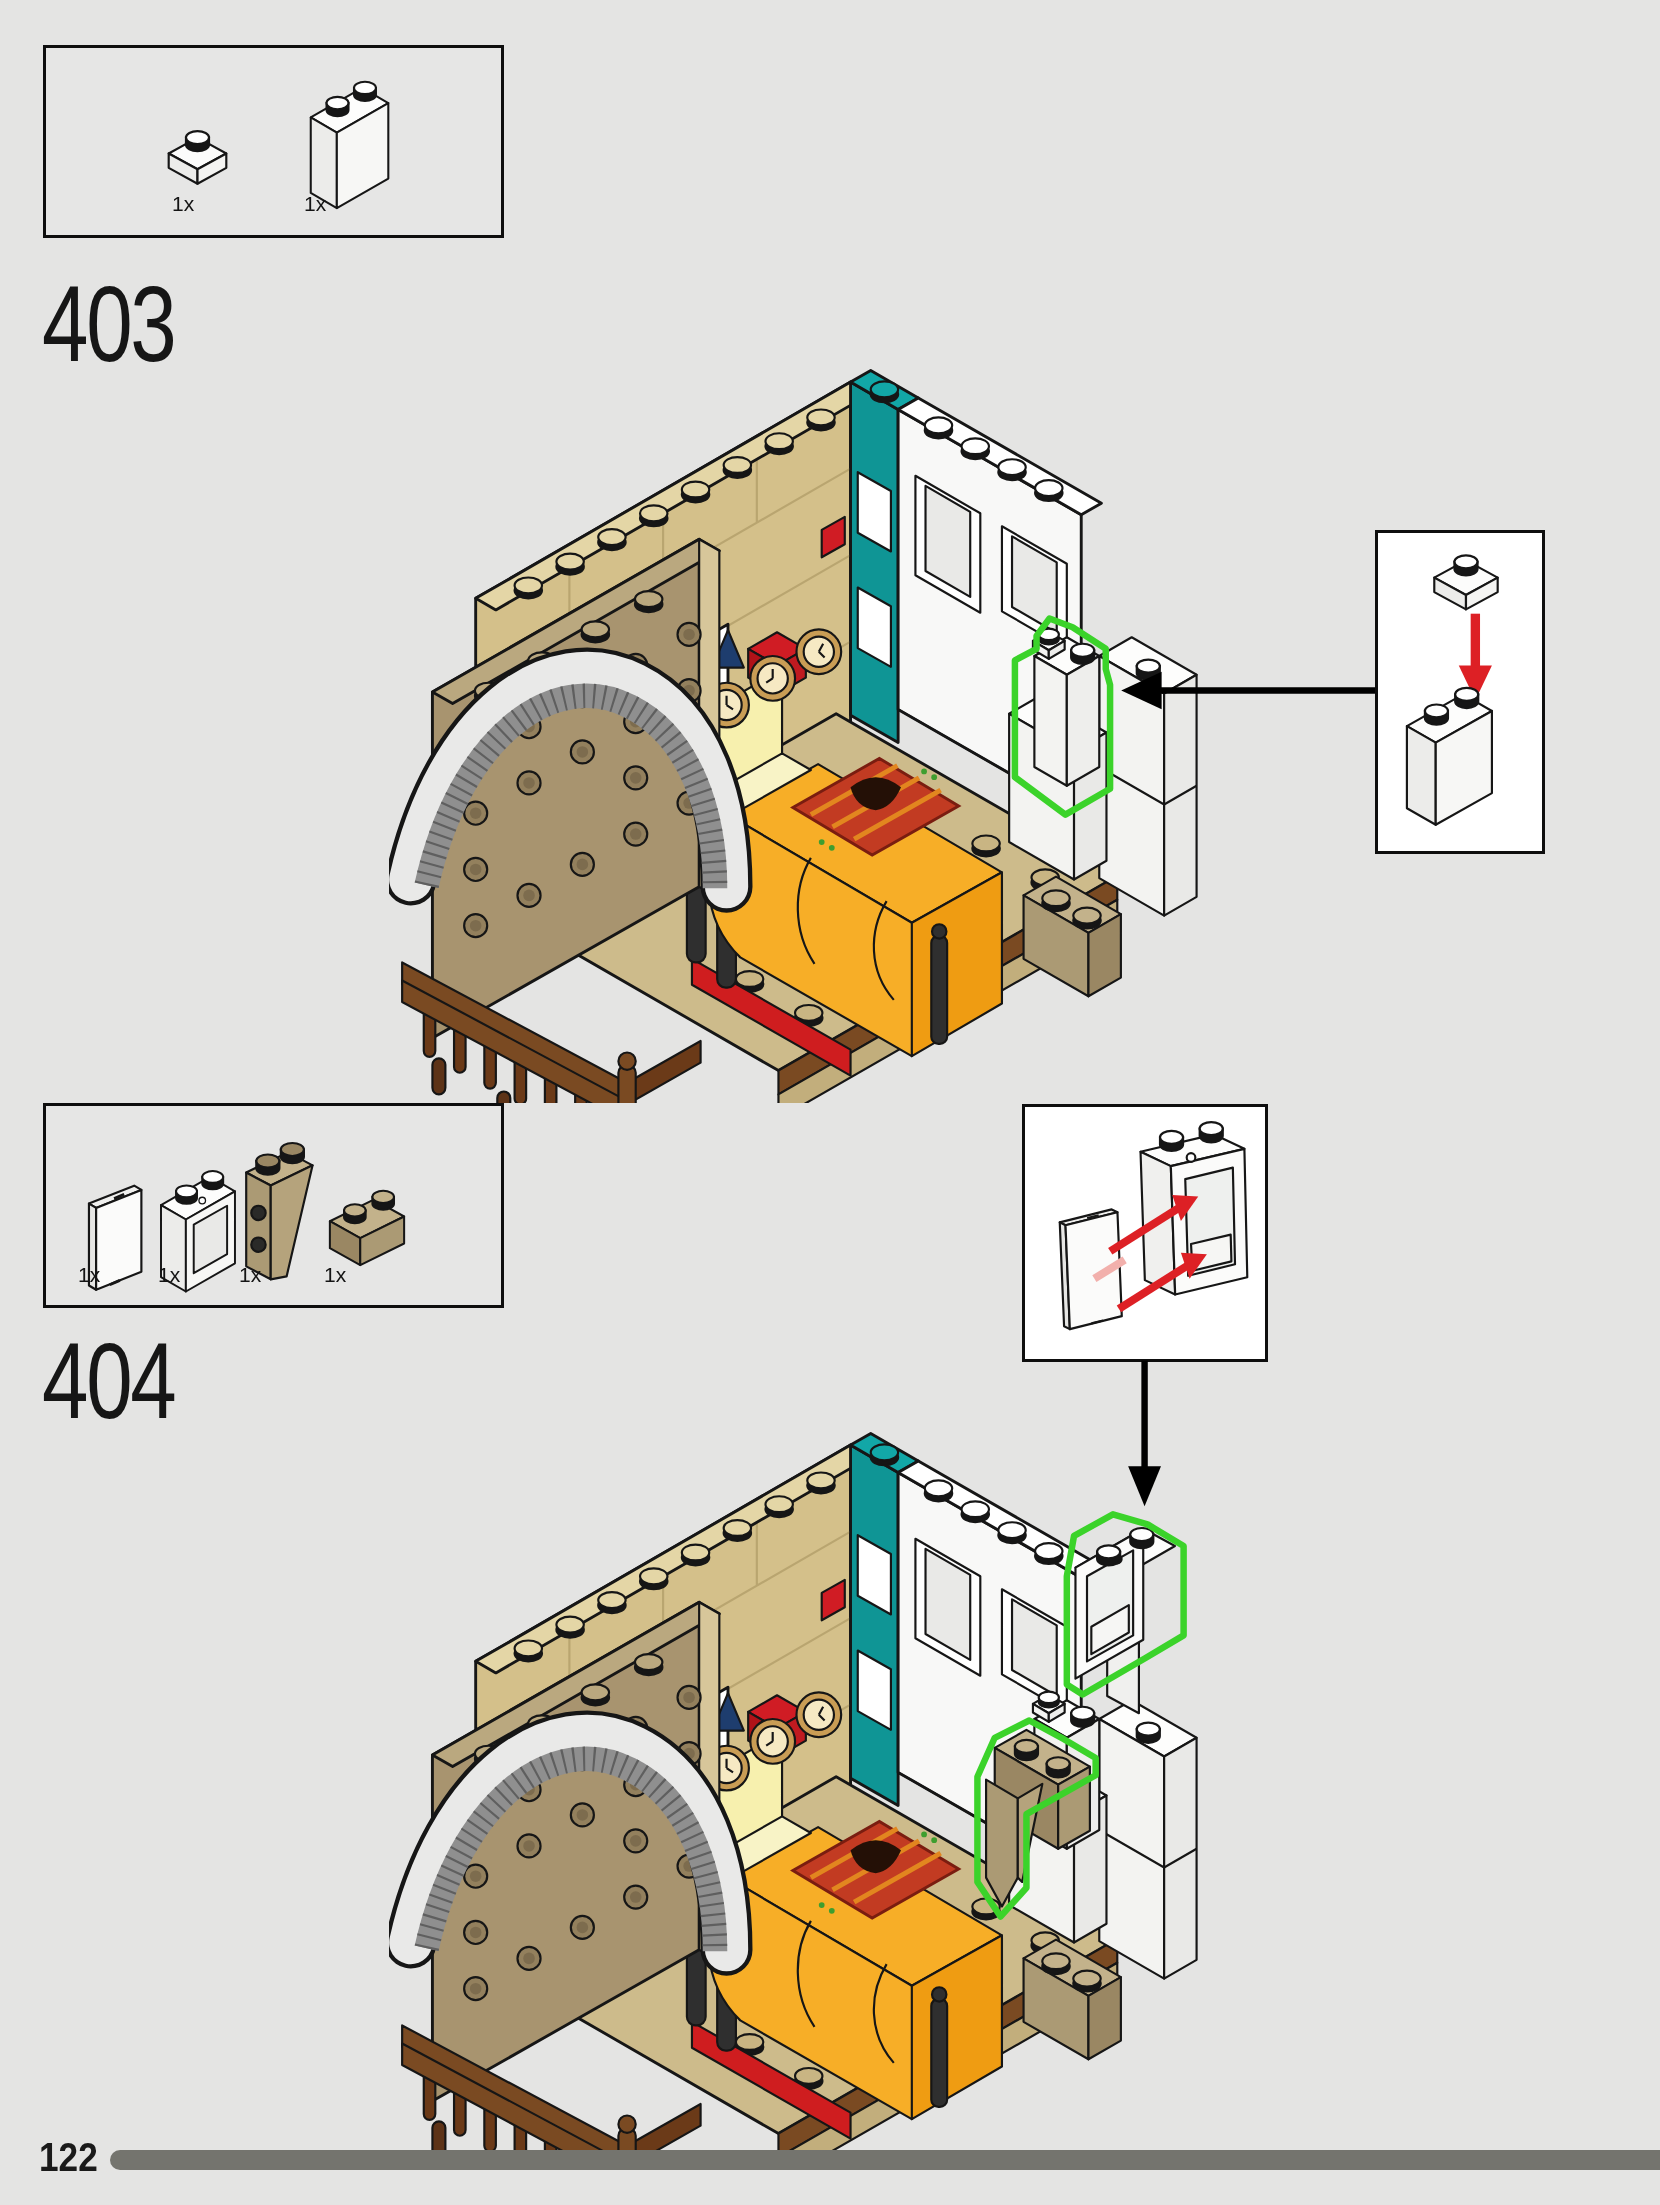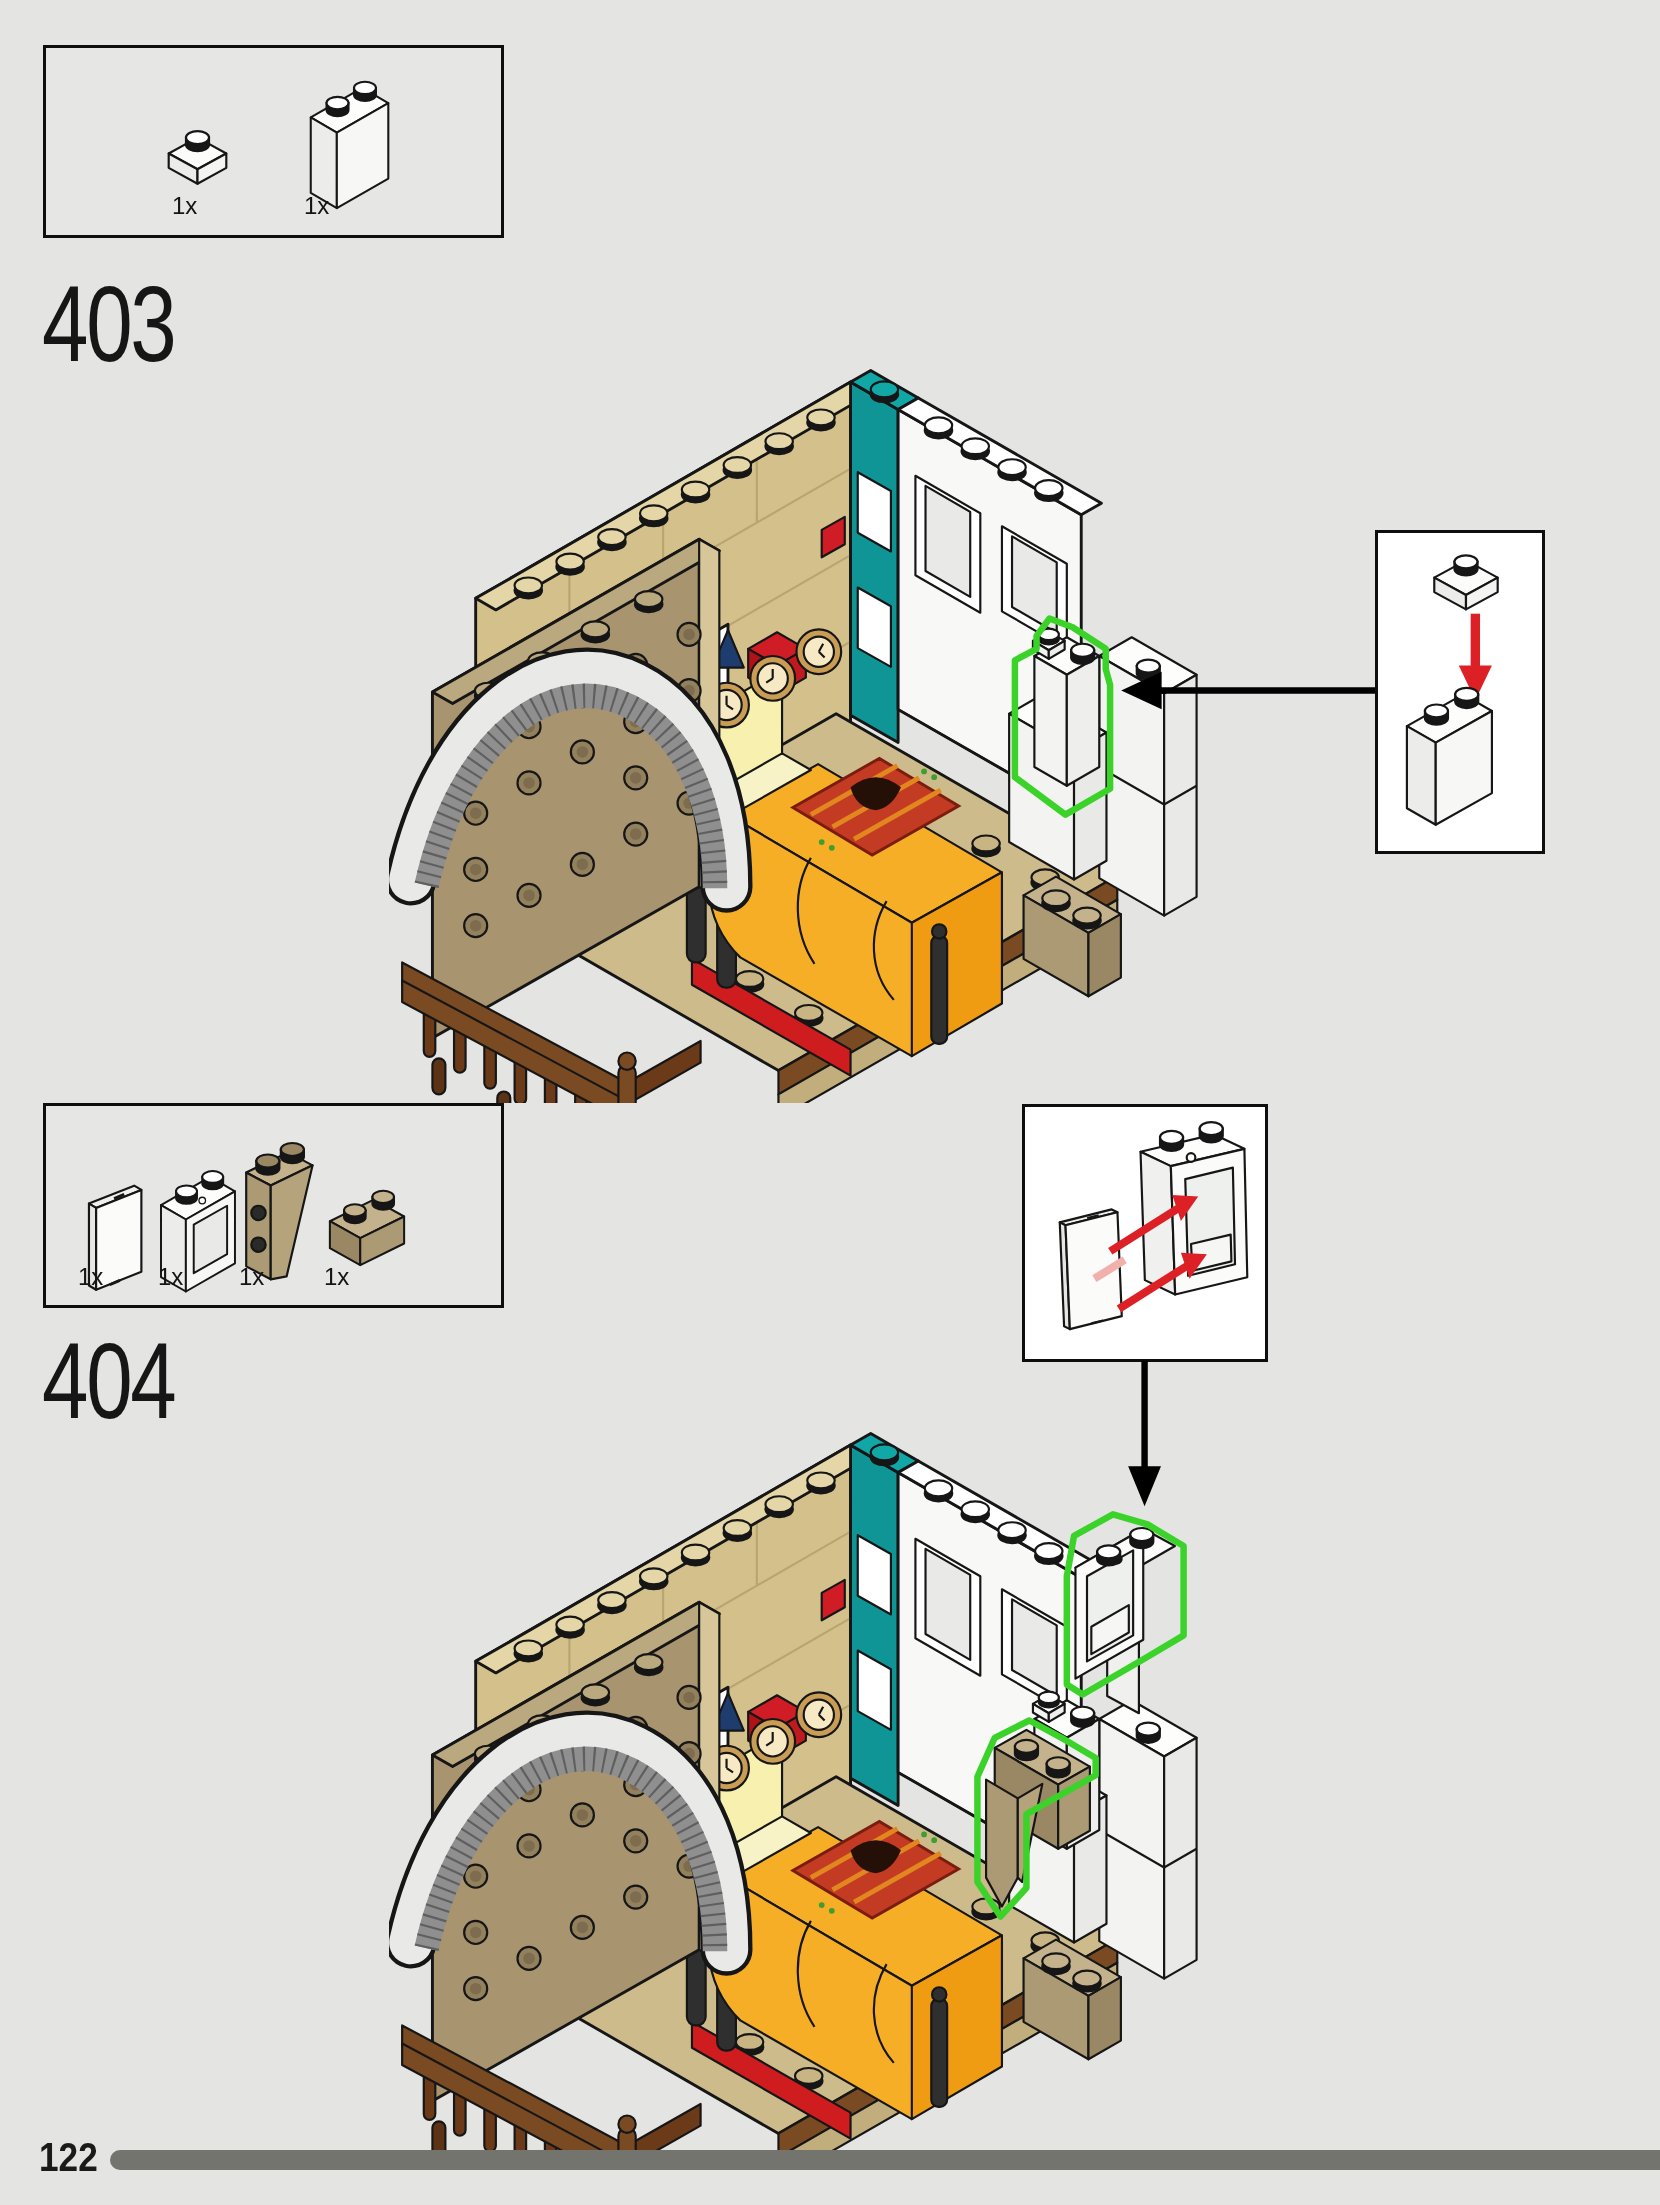--- a/index.html
+++ b/index.html
@@ -2,21 +2,21 @@
 <html style="font-size:11.5px"><head>
 <meta charset="utf-8">
 <style>
   html,body{margin:0;padding:0;}
   body{width:1660px;height:2205px;background:#e4e4e3;position:relative;overflow:hidden;
        font-family:"Liberation Sans", sans-serif;color:#141414;}
   .abs{position:absolute;}
   .parts-box{position:absolute;border:3.6px solid #0e0e0e;background:#e6e6e5;box-sizing:border-box;}
   .step-number{position:absolute;margin:0;font-size:107px;font-weight:400;line-height:0.92;
        letter-spacing:-2.9px;transform:scaleX(0.78);transform-origin:left top;color:#161616;}
-  .count-label{position:absolute;font-size:24px;font-weight:400;color:#141414;letter-spacing:0;}
+  .count-label{position:absolute;font-size:21px;font-weight:400;color:#141414;letter-spacing:0;}
   .callout{position:absolute;border:3.6px solid #0e0e0e;background:#ffffff;box-sizing:border-box;}
   .page-number{position:absolute;left:39px;top:2135px;font-size:40px;font-weight:700;
        transform:scaleX(0.88);transform-origin:left top;color:#1a1a1a;}
   .progress-bar{position:absolute;left:110px;top:2150px;width:1551px;height:20px;
        background:#74746e;border-radius:10px 0 0 10px;}
   svg{display:block;}
   .ol{stroke:#161616;stroke-width:3;stroke-linejoin:round;}
   .ol4{stroke:#161616;stroke-width:4;stroke-linejoin:round;}
 </style>
 </head>

